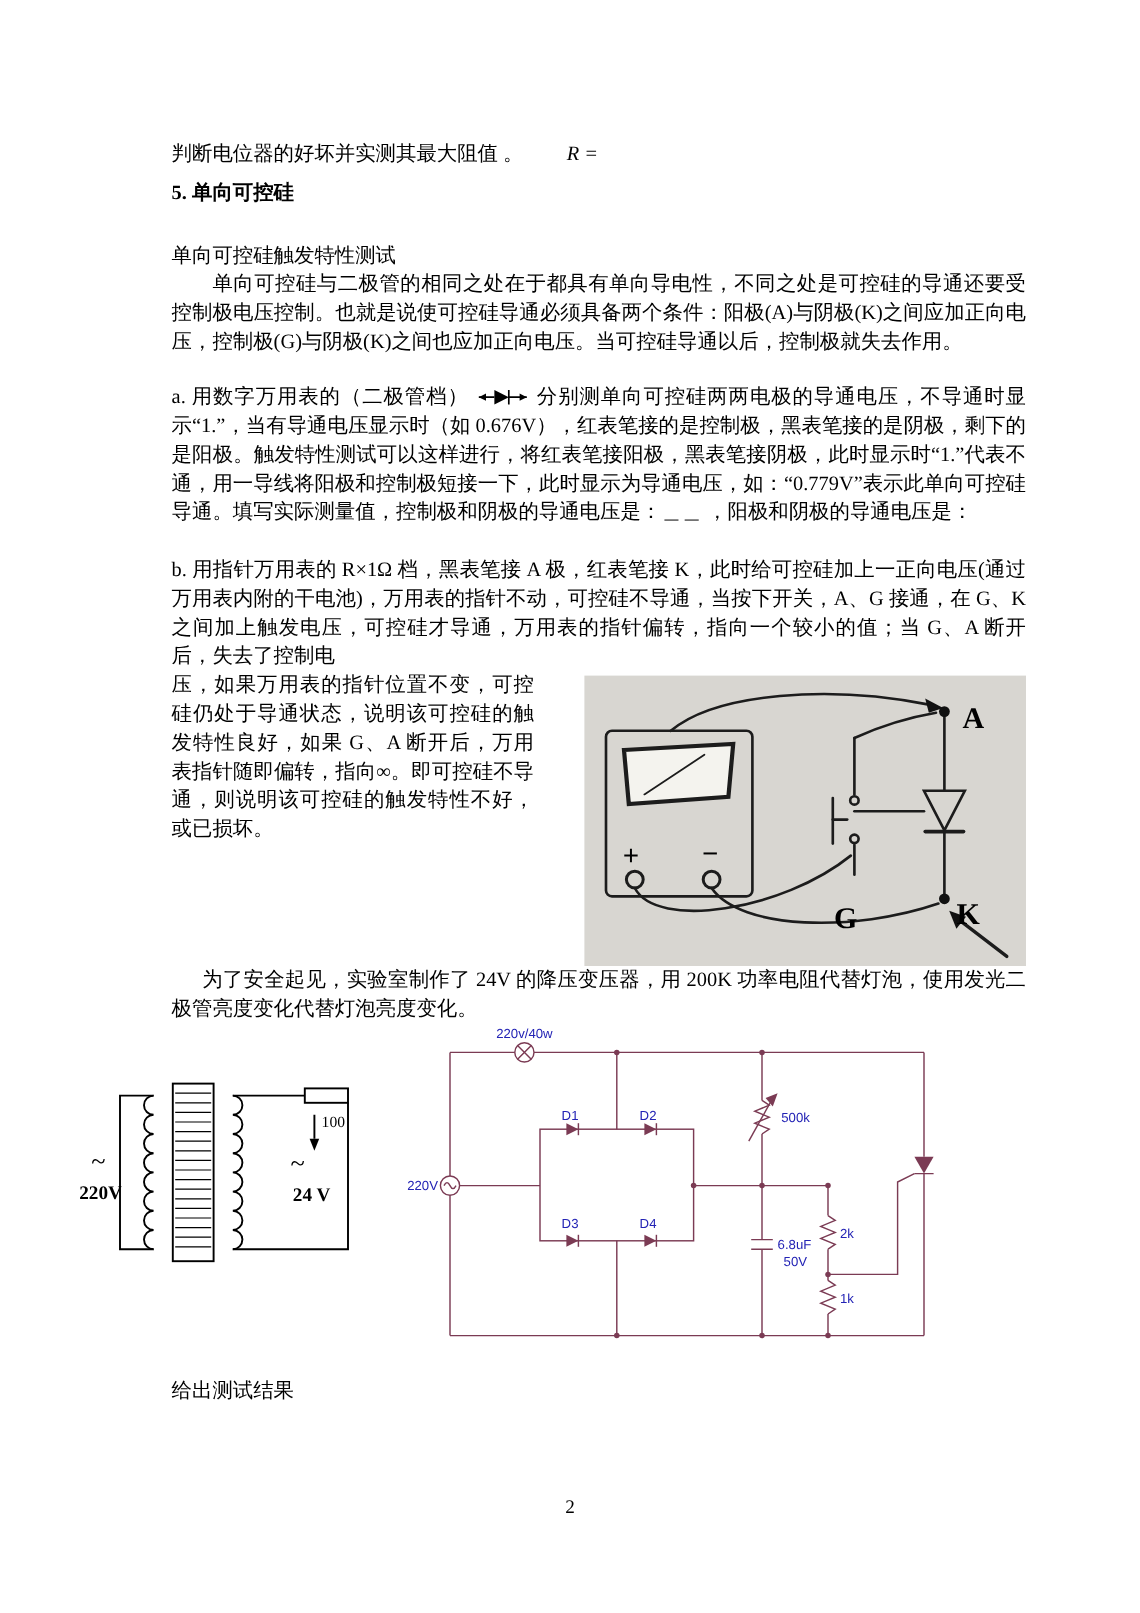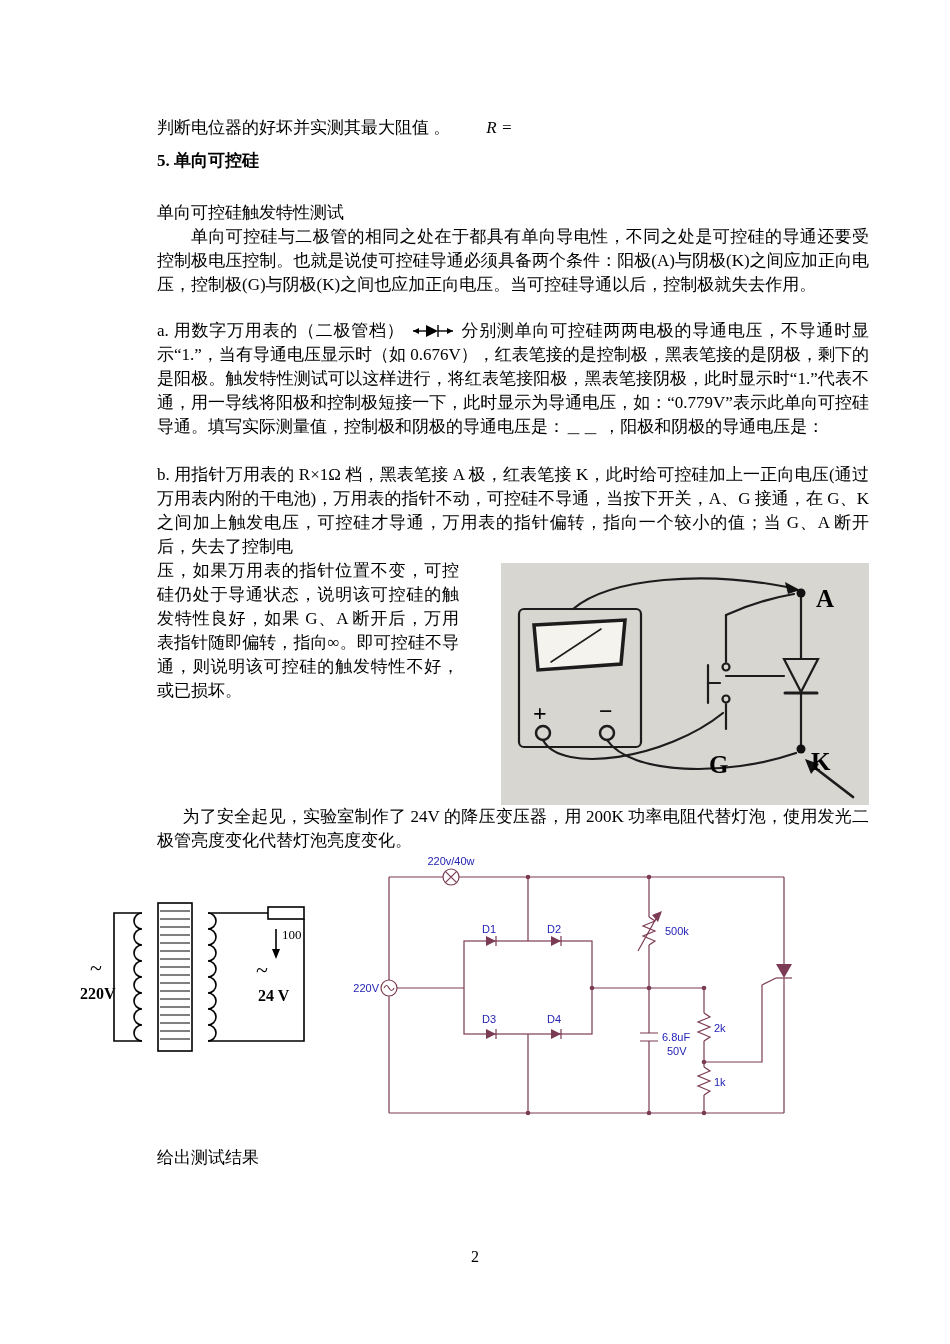--- a/index.html
+++ b/index.html
@@ -1,35 +1,35 @@
 <!DOCTYPE html>
 <html><head>
 <meta charset="utf-8">
 <style>
   html,body{margin:0;padding:0;background:#e9e9e9;}
   .page{position:relative;width:950px;height:1344px;margin:0 auto;background:#ffffff;
         font-family:"Liberation Serif","DejaVu Serif",serif;color:#000;overflow:hidden;}
-  .content{position:absolute;left:157px;top:116px;width:712px;font-size:17px;line-height:24px;}
+  .content{position:absolute;left:143px;top:116px;width:712px;font-size:17px;line-height:24px;}
   .intro-line{display:flex;align-items:baseline;}
   .formula{font-style:italic;margin-left:36px;}
   .heading{font-weight:bold;margin-top:9px;}
   .subtitle{margin-top:28px;}
   .para-indent2{text-indent:2em;text-align:justify;}
   .item-a{margin-top:22px;text-align:justify;}
   .diode-icon{display:inline-block;vertical-align:-3px;margin:0 5px;}
   .item-b{margin-top:24px;text-align:justify;}
   .b2-row{display:flex;justify-content:space-between;}
   .b2-col{width:302px;text-align:justify;}
   .figure1{flex:0 0 368px;height:242px;background:#d8d6d1;margin-top:4px;}
   .heading6{font-weight:bold;margin-top:10px;}
   .para6{text-indent:1.5em;text-align:justify;}
   .figures-row{position:relative;height:272px;margin-top:2px;}
   .figure2{position:absolute;left:-77px;top:40px;}
   .figure3{position:absolute;left:190px;top:0;}
-  .footer-line{margin-top:20px;font-family:Liberation Mono, monospace;}
+  .footer-line{margin-top:20px;}
   .page-number{position:absolute;left:0;width:100%;bottom:78px;text-align:center;font-size:16px;}
   svg text{font-family:"Liberation Sans","DejaVu Sans",sans-serif;}
   svg text.serif{font-family:"Liberation Serif","DejaVu Serif",serif;}
   svg text.blue{fill:#2323b5;}
 </style>
 </head>
 <body>
 
 <div class="page">
   <div class="content">

